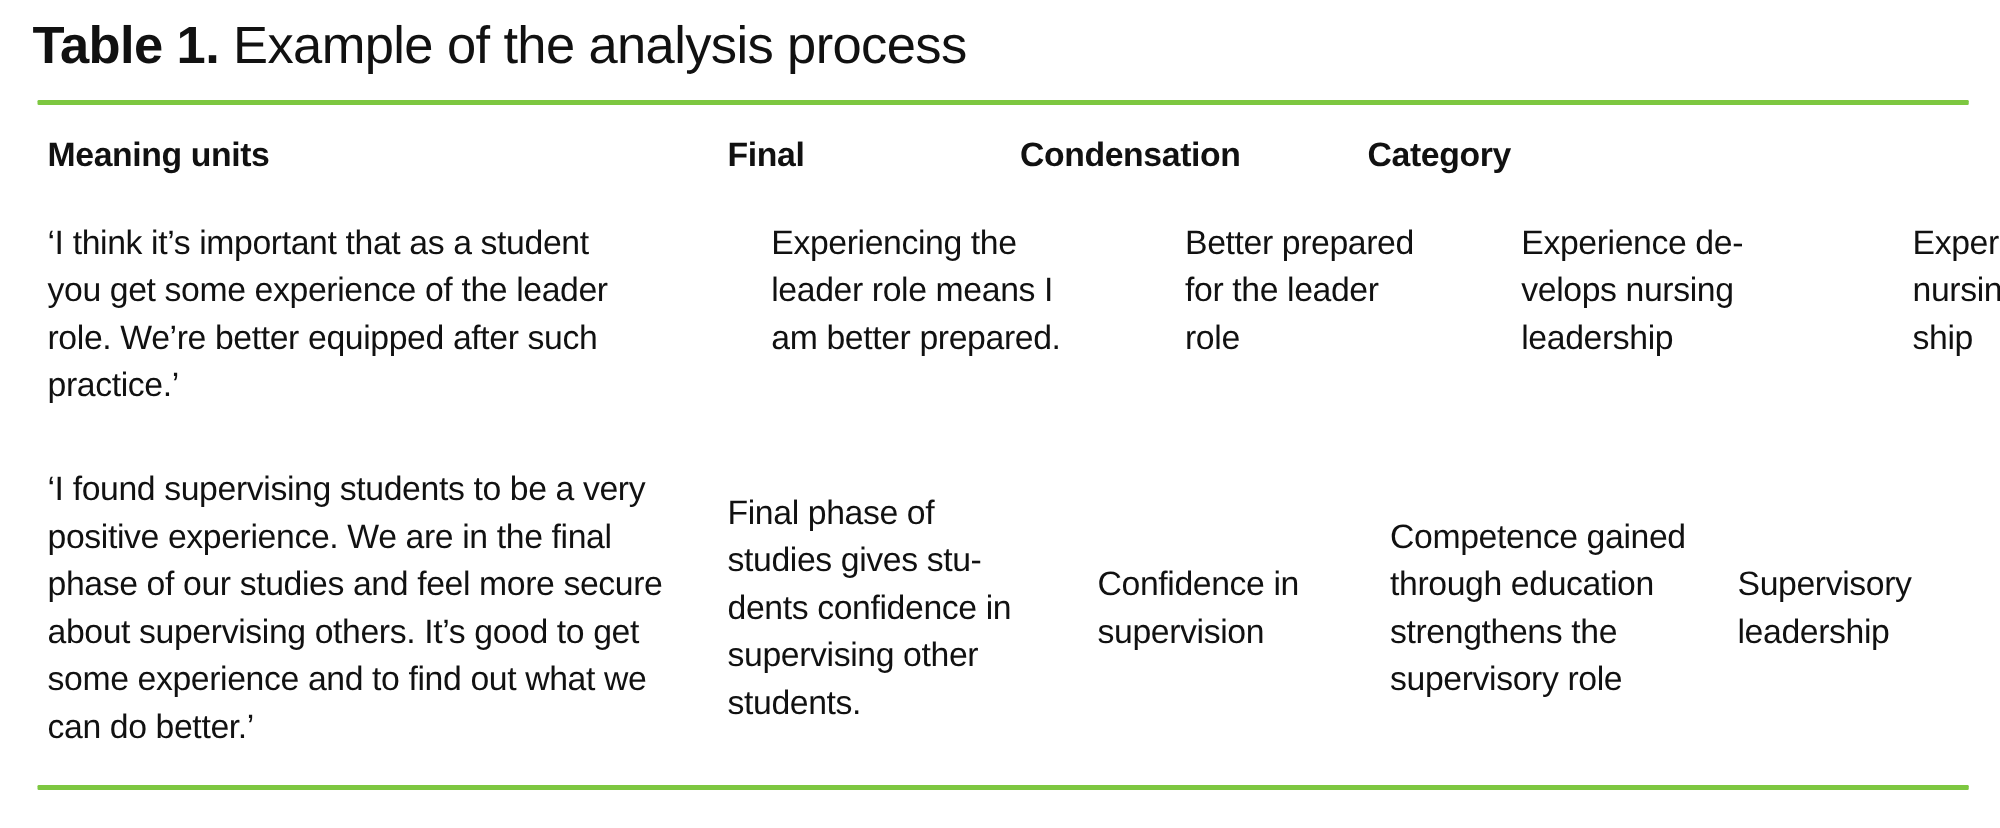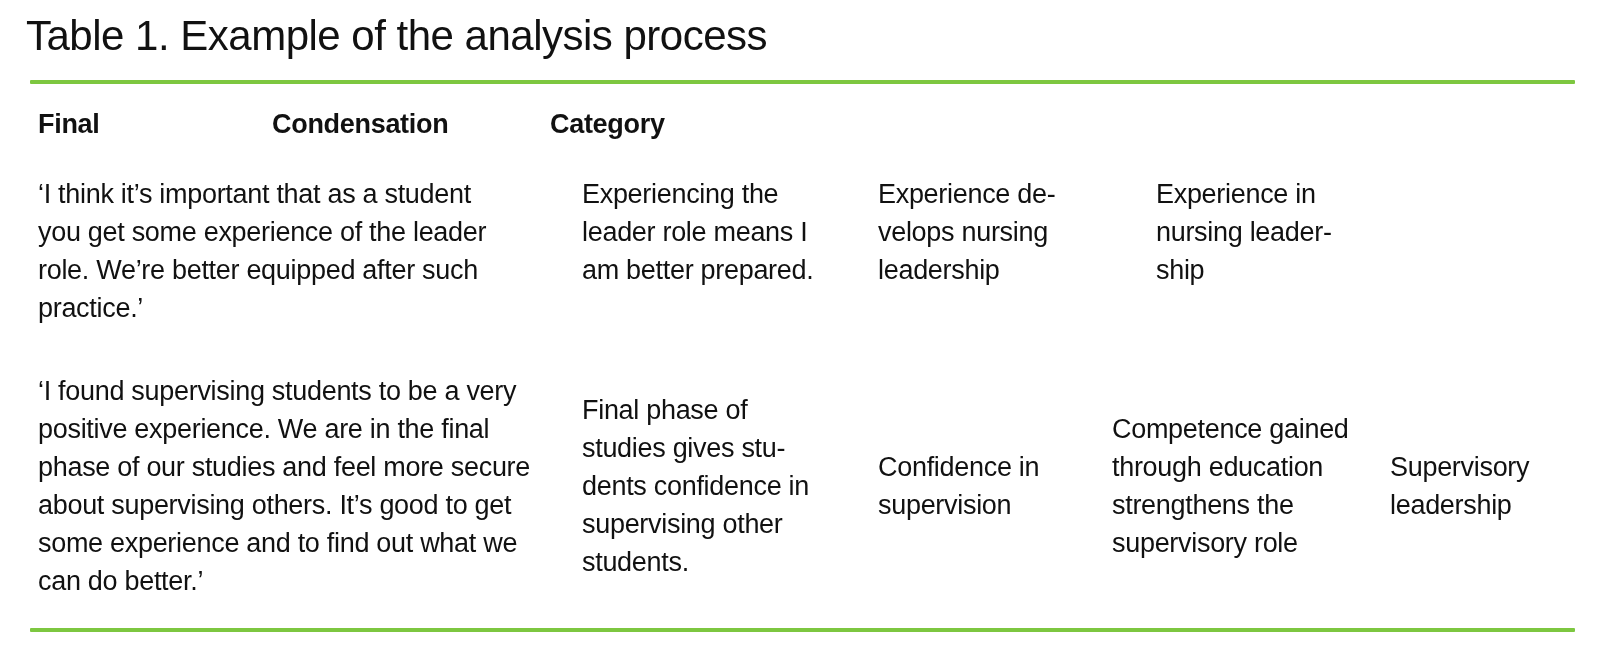--- a/index.html
+++ b/index.html
@@ -17,73 +17,77 @@
     height: 662px;
     background: #ffffff;
   }
   .title-row {
     margin: 10px 0 0 26px;
     font-size: 42px;
     line-height: 52px;
     letter-spacing: -0.5px;
     white-space: pre;
   }
-  .title-label { font-weight: normal; text-align: center; }
+  .title-label { font-weight: bold; text-align: center; }
   .title-text { font-weight: normal; }
   .rule {
     height: 4px;
     width: 1545px;
     margin-left: 30px;
     background: #7DC740;
     border-radius: 1px;
   }
   .rule-top { margin-top: 18px; }
   .rule-bottom { margin-top: 28px; }
   .tbl {
     margin-left: 38px;
     font-size: 27px;
     line-height: 38px;
     letter-spacing: -0.3px;
   }
   .trow { display: flex; align-items: flex-start; }
   .thead { margin-top: 21px; font-weight: bold; }
-  .row-1 { margin-top: 32px; }
+  .row-1 { margin-top: 32px; gap: 35px; }
   .row-2 { margin-top: 45px; align-items: center; }
   .cell { white-space: pre; overflow: visible; }
   .c1 { width: 544px; flex: none; }
   .c2 { width: 296px; flex: none; }
   .c3 { width: 234px; flex: none; }
   .c4 { width: 278px; flex: none; }
   .c5 { flex: 1; }
 </style>
 </head>
 <body>
 
 <div class="page">
 
   <div class="title-row"><span class="title-label">Table 1.</span><span class="title-text"> Example of the analysis process</span></div>
 
   <div class="rule rule-top"></div>
 
   <div class="tbl">
 
     <div class="trow thead">
+      <div class="cell c1">Meaning units</div>
       <div class="cell c3">Final</div>
       <div class="cell c4">Condensation</div>
       <div class="cell c5">Category</div>
     </div>
 
     <div class="trow row-1">
       <div class="cell c1">‘I think it’s important that as a student
 you get some experience of the leader
 role. We’re better equipped after such
 practice.’</div>
       <div class="cell c2">Experiencing the
 leader role means I
 am better prepared.</div>
+      <div class="cell c3">Better prepared
+for the leader
+role</div>
       <div class="cell c4">Experience de-
 velops nursing
 leadership</div>
       <div class="cell c5">Experience in
 nursing leader-
 ship</div>
     </div>
 
     <div class="trow row-2">
       <div class="cell c1">‘I found supervising students to be a very

